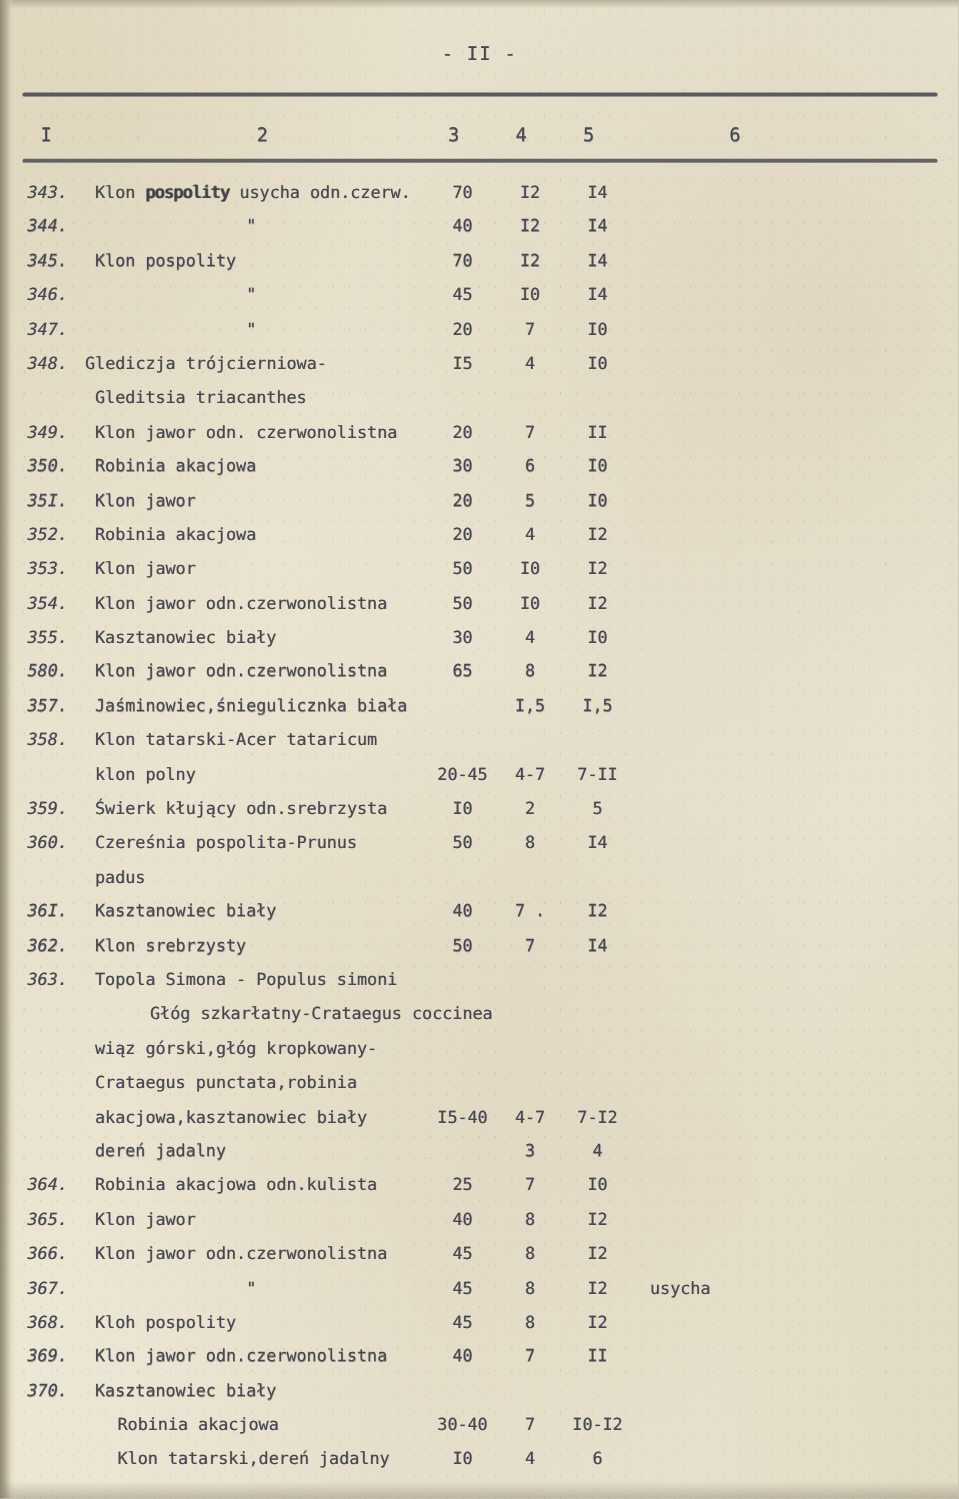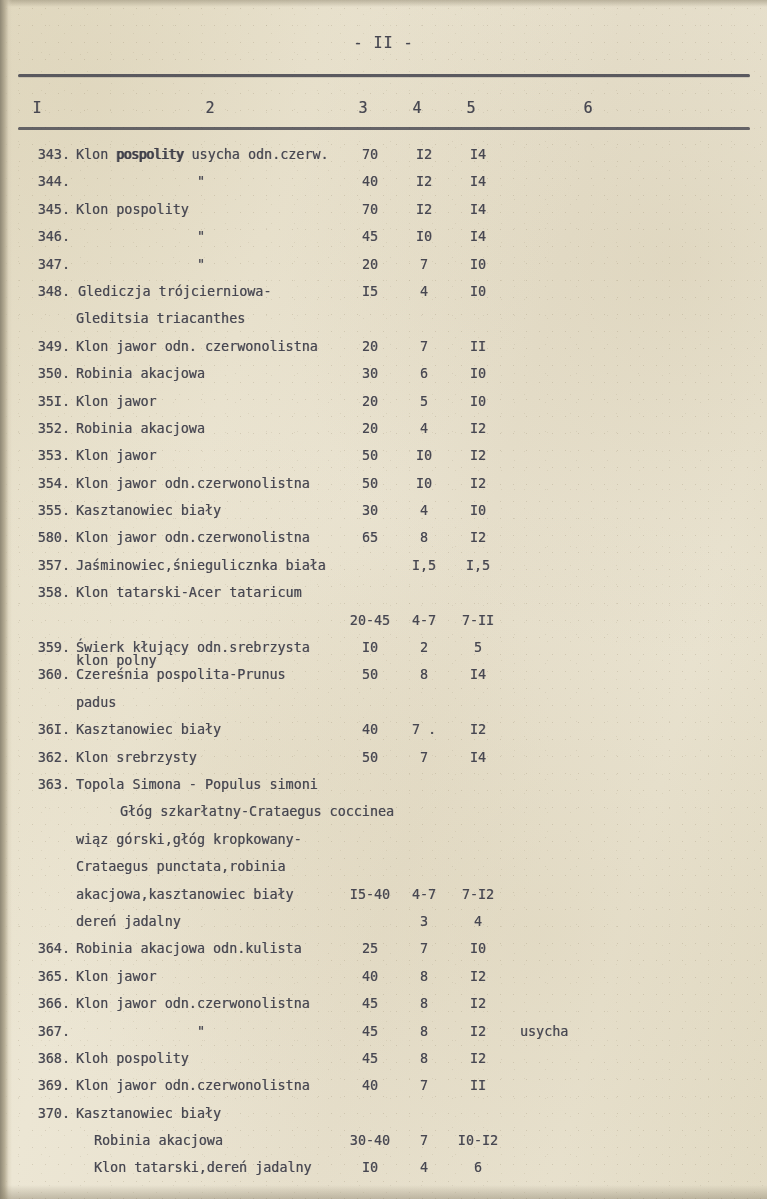--- a/index.html
+++ b/index.html
@@ -114,21 +114,21 @@
     position: relative;
     height: 27.4px;
     font-size: 13.4px;
     white-space: pre;
   }
   .cell {
     position: absolute;
     top: 0;
     line-height: 27.4px;
   }
-  .c-num   { left: 22px;  width: 48px; text-align: right; }
+  .c-num   { left: 22px;  width: 48px; text-align: left; font-style: italic; }
   .c-name  { left: 76px;  text-align: left; }
   .c-h     { width: 44px; text-align: center; }
   .c3      { left: 348px; }
   .c4      { left: 402px; }
   .c5      { left: 456px; }
   .c6      { left: 520px; width: 200px; text-align: left; }
 
   .ditto { left: 76px; width: 250px; text-align: center; letter-spacing: 0; }
 
   
@@ -164,33 +164,33 @@
     </div>
 
   <div class="rule r2"></div>
 
   <div class="tbody" id="tbody">
       <div class="row"><span class="cell c-num ink">343.</span><span class="cell c-name ink" style="left: 76px;"><span>Klon </span><span class="overtype">pospolity</span><span> usycha odn.czerw.</span></span><span class="cell c-h c3 ink">70</span><span class="cell c-h c4 ink">I2</span><span class="cell c-h c5 ink">I4</span><span class="cell c6 ink"></span></div>
       <div class="row"><span class="cell c-num ink">344.</span><span class="cell ditto ink">"</span><span class="cell c-h c3 ink">40</span><span class="cell c-h c4 ink">I2</span><span class="cell c-h c5 ink">I4</span><span class="cell c6 ink"></span></div>
       <div class="row"><span class="cell c-num ink">345.</span><span class="cell c-name ink" style="left: 76px;">Klon pospolity</span><span class="cell c-h c3 ink">70</span><span class="cell c-h c4 ink">I2</span><span class="cell c-h c5 ink">I4</span><span class="cell c6 ink"></span></div>
       <div class="row"><span class="cell c-num ink">346.</span><span class="cell ditto ink">"</span><span class="cell c-h c3 ink">45</span><span class="cell c-h c4 ink">I0</span><span class="cell c-h c5 ink">I4</span><span class="cell c6 ink"></span></div>
       <div class="row"><span class="cell c-num ink">347.</span><span class="cell ditto ink">"</span><span class="cell c-h c3 ink">20</span><span class="cell c-h c4 ink">7</span><span class="cell c-h c5 ink">I0</span><span class="cell c6 ink"></span></div>
-      <div class="row"><span class="cell c-num ink">348.</span><span class="cell c-name ink" style="left: 78px;">Glediczja trójcierniowa-</span><span class="cell c-h c3 ink">I5</span><span class="cell c-h c4 ink">4</span><span class="cell c-h c5 ink">I0</span><span class="cell c6 ink"></span></div>
+      <div class="row"><span class="cell c-num ink">348.</span><span class="cell c-name ink" style="left: 68px;">Glediczja trójcierniowa-</span><span class="cell c-h c3 ink">I5</span><span class="cell c-h c4 ink">4</span><span class="cell c-h c5 ink">I0</span><span class="cell c6 ink"></span></div>
       <div class="row"><span class="cell c-num ink"></span><span class="cell c-name ink" style="left: 76px;">Gleditsia triacanthes</span><span class="cell c-h c3 ink"></span><span class="cell c-h c4 ink"></span><span class="cell c-h c5 ink"></span><span class="cell c6 ink"></span></div>
       <div class="row"><span class="cell c-num ink">349.</span><span class="cell c-name ink" style="left: 76px;">Klon jawor odn. czerwonolistna</span><span class="cell c-h c3 ink">20</span><span class="cell c-h c4 ink">7</span><span class="cell c-h c5 ink">II</span><span class="cell c6 ink"></span></div>
       <div class="row"><span class="cell c-num ink">350.</span><span class="cell c-name ink" style="left: 76px;">Robinia akacjowa</span><span class="cell c-h c3 ink">30</span><span class="cell c-h c4 ink">6</span><span class="cell c-h c5 ink">I0</span><span class="cell c6 ink"></span></div>
       <div class="row"><span class="cell c-num ink">35I.</span><span class="cell c-name ink" style="left: 76px;">Klon jawor</span><span class="cell c-h c3 ink">20</span><span class="cell c-h c4 ink">5</span><span class="cell c-h c5 ink">I0</span><span class="cell c6 ink"></span></div>
       <div class="row"><span class="cell c-num ink">352.</span><span class="cell c-name ink" style="left: 76px;">Robinia akacjowa</span><span class="cell c-h c3 ink">20</span><span class="cell c-h c4 ink">4</span><span class="cell c-h c5 ink">I2</span><span class="cell c6 ink"></span></div>
       <div class="row"><span class="cell c-num ink">353.</span><span class="cell c-name ink" style="left: 76px;">Klon jawor</span><span class="cell c-h c3 ink">50</span><span class="cell c-h c4 ink">I0</span><span class="cell c-h c5 ink">I2</span><span class="cell c6 ink"></span></div>
       <div class="row"><span class="cell c-num ink">354.</span><span class="cell c-name ink" style="left: 76px;">Klon jawor odn.czerwonolistna</span><span class="cell c-h c3 ink">50</span><span class="cell c-h c4 ink">I0</span><span class="cell c-h c5 ink">I2</span><span class="cell c6 ink"></span></div>
       <div class="row"><span class="cell c-num ink">355.</span><span class="cell c-name ink" style="left: 76px;">Kasztanowiec biały</span><span class="cell c-h c3 ink">30</span><span class="cell c-h c4 ink">4</span><span class="cell c-h c5 ink">I0</span><span class="cell c6 ink"></span></div>
       <div class="row"><span class="cell c-num ink">580.</span><span class="cell c-name ink" style="left: 76px;">Klon jawor odn.czerwonolistna</span><span class="cell c-h c3 ink">65</span><span class="cell c-h c4 ink">8</span><span class="cell c-h c5 ink">I2</span></div>
       <div class="row"><span class="cell c-num ink">357.</span><span class="cell c-name ink" style="left: 76px;">Jaśminowiec,śniegulicznka biała</span><span class="cell c-h c3 ink"></span><span class="cell c-h c4 ink">I,5</span><span class="cell c-h c5 ink">I,5</span><span class="cell c6 ink"></span></div>
       <div class="row"><span class="cell c-num ink">358.</span><span class="cell c-name ink" style="left: 76px;">Klon tatarski-Acer tataricum</span><span class="cell c-h c3 ink"></span><span class="cell c-h c4 ink"></span><span class="cell c-h c5 ink"></span><span class="cell c6 ink"></span></div>
-      <div class="row"><span class="cell c-num ink"></span><span class="cell c-name ink" style="left: 76px; margin-top: 40px;">klon polny</span><span class="cell c-h c3 ink">20-45</span><span class="cell c-h c4 ink">4-7</span><span class="cell c-h c5 ink">7-II</span><span class="cell c6 ink"></span></div>
+      <div class="row"><span class="cell c-num ink"></span><span class="cell c-name ink" style="left: 76px;">klon polny</span><span class="cell c-h c3 ink">20-45</span><span class="cell c-h c4 ink">4-7</span><span class="cell c-h c5 ink">7-II</span><span class="cell c6 ink"></span></div>
       <div class="row"><span class="cell c-num ink">359.</span><span class="cell c-name ink" style="left: 76px;">Świerk kłujący odn.srebrzysta</span><span class="cell c-h c3 ink">I0</span><span class="cell c-h c4 ink">2</span><span class="cell c-h c5 ink">5</span><span class="cell c6 ink"></span></div>
       <div class="row"><span class="cell c-num ink">360.</span><span class="cell c-name ink" style="left: 76px;">Czereśnia pospolita-Prunus</span><span class="cell c-h c3 ink">50</span><span class="cell c-h c4 ink">8</span><span class="cell c-h c5 ink">I4</span><span class="cell c6 ink"></span></div>
       <div class="row"><span class="cell c-num ink"></span><span class="cell c-name ink" style="left: 76px;">padus</span><span class="cell c-h c3 ink"></span><span class="cell c-h c4 ink"></span><span class="cell c-h c5 ink"></span><span class="cell c6 ink"></span></div>
       <div class="row"><span class="cell c-num ink">36I.</span><span class="cell c-name ink" style="left: 76px;">Kasztanowiec biały</span><span class="cell c-h c3 ink">40</span><span class="cell c-h c4 ink">7 .</span><span class="cell c-h c5 ink">I2</span><span class="cell c6 ink"></span></div>
       <div class="row"><span class="cell c-num ink">362.</span><span class="cell c-name ink" style="left: 76px;">Klon srebrzysty</span><span class="cell c-h c3 ink">50</span><span class="cell c-h c4 ink">7</span><span class="cell c-h c5 ink">I4</span><span class="cell c6 ink"></span></div>
       <div class="row"><span class="cell c-num ink">363.</span><span class="cell c-name ink" style="left: 76px;">Topola Simona - Populus simoni</span><span class="cell c-h c3 ink"></span><span class="cell c-h c4 ink"></span><span class="cell c-h c5 ink"></span><span class="cell c6 ink"></span></div>
       <div class="row"><span class="cell c-num ink"></span><span class="cell c-name ink" style="left: 76px; margin-left: 44px;">Głóg szkarłatny-Crataegus coccinea</span><span class="cell c-h c3 ink"></span><span class="cell c-h c4 ink"></span><span class="cell c-h c5 ink"></span><span class="cell c6 ink"></span></div>
       <div class="row"><span class="cell c-num ink"></span><span class="cell c-name ink" style="left: 76px;">wiąz górski,głóg kropkowany-</span><span class="cell c-h c3 ink"></span><span class="cell c-h c4 ink"></span><span class="cell c-h c5 ink"></span><span class="cell c6 ink"></span></div>
       <div class="row"><span class="cell c-num ink"></span><span class="cell c-name ink" style="left: 76px;">Crataegus punctata,robinia</span><span class="cell c-h c3 ink"></span><span class="cell c-h c4 ink"></span><span class="cell c-h c5 ink"></span><span class="cell c6 ink"></span></div>
       <div class="row"><span class="cell c-num ink"></span><span class="cell c-name ink" style="left: 76px;">akacjowa,kasztanowiec biały</span><span class="cell c-h c3 ink">I5-40</span><span class="cell c-h c4 ink">4-7</span><span class="cell c-h c5 ink">7-I2</span><span class="cell c6 ink"></span></div>

